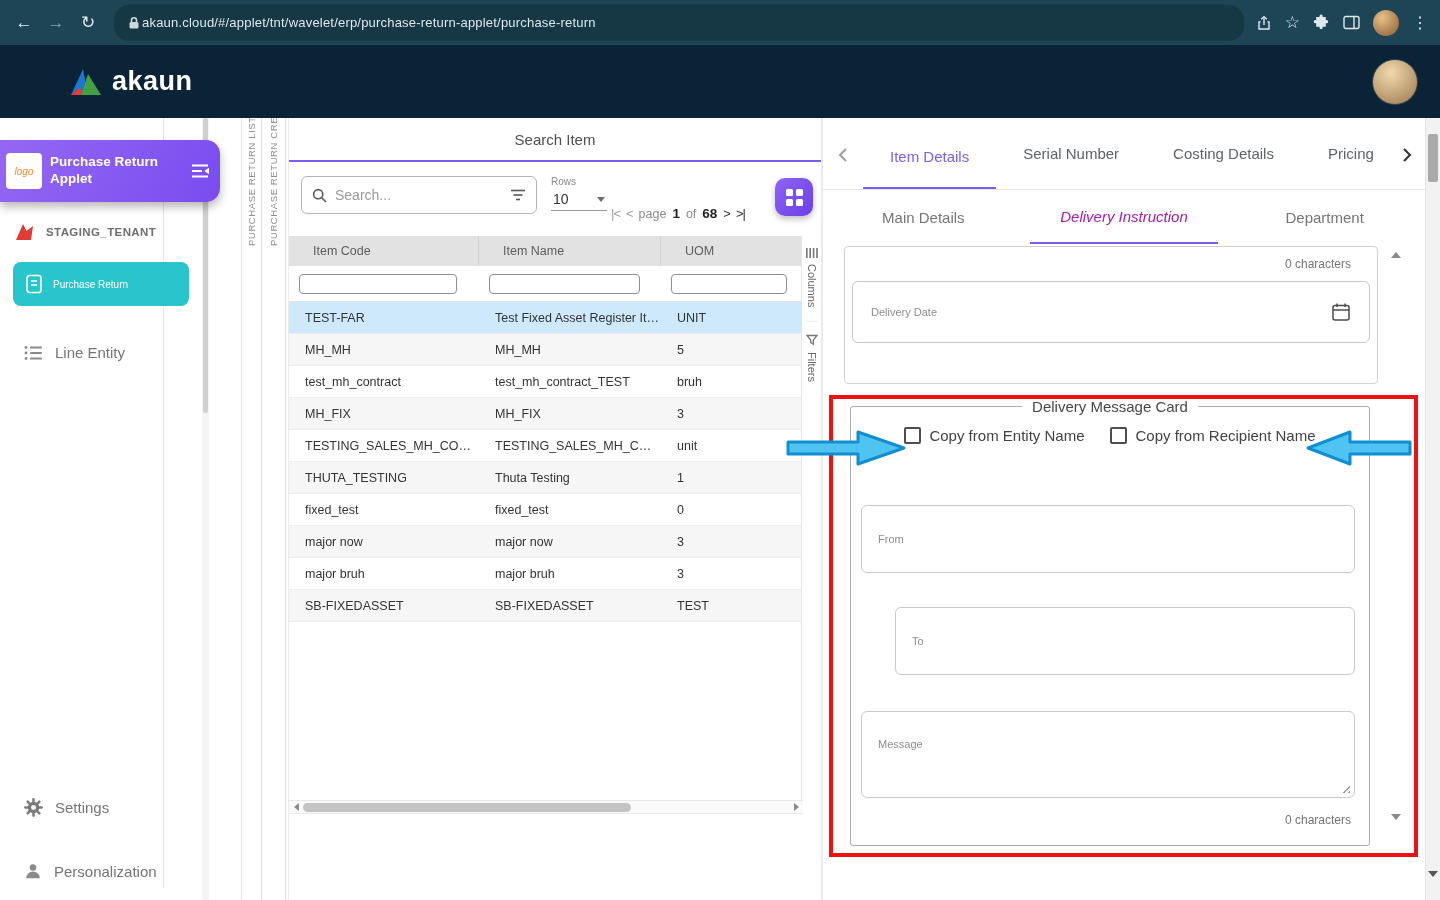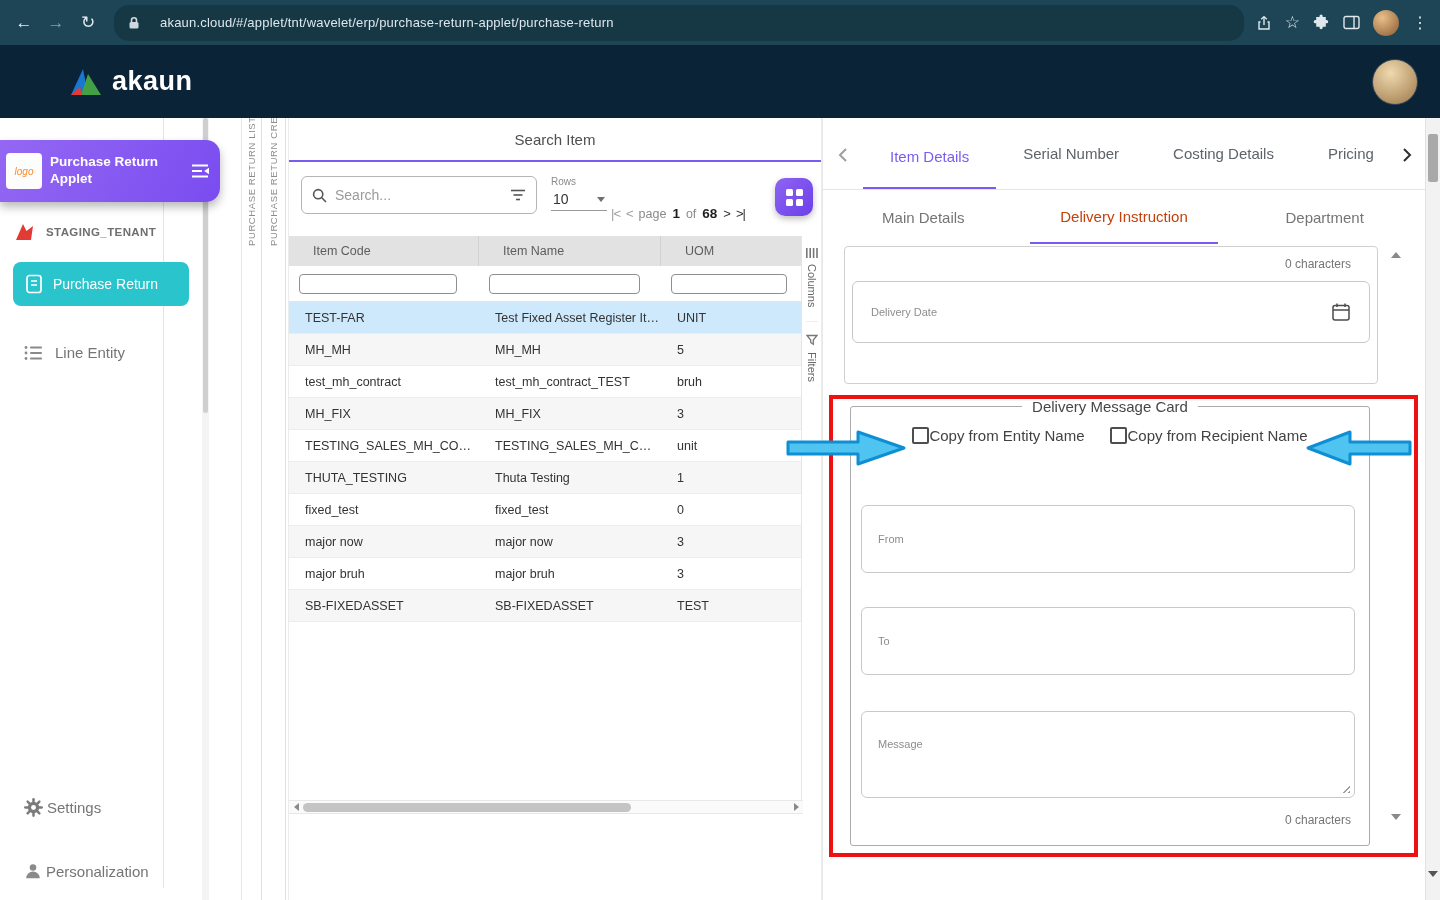--- a/index.html
+++ b/index.html
@@ -4,21 +4,21 @@
 <style>
   *{margin:0;padding:0;box-sizing:border-box;}
   html,body{background:#fff;}
   body{font-family:"Liberation Sans",sans-serif;}
   .screen{position:relative;width:1440px;height:900px;overflow:hidden;background:#fff;}
 
   
   .browser{position:absolute;top:0;left:0;width:100%;height:45px;background:#1e4556;display:flex;align-items:center;padding:0 10px;gap:4px;}
   .bicon{color:#e2ecf1;font-size:17px;width:28px;height:28px;display:flex;align-items:center;justify-content:center;border-radius:50%;cursor:pointer;}
   .bicon.dim{color:#86a0ac;}
-  .urlbar{flex:1;height:36px;background:#163744;border-radius:15px;display:flex;align-items:center;padding:12px 14px;gap:20px;margin:0 8px;}
+  .urlbar{flex:1;height:36px;background:#163744;border-radius:15px;display:flex;align-items:center;padding:12px 14px;gap:2px;margin:0 8px;}
   .url{color:#dde8ee;font-size:13px;letter-spacing:.2px;white-space:nowrap;}
   .bright{display:flex;align-items:center;gap:13px;margin-right:2px;}
   .bright .bi{display:flex;align-items:center;justify-content:center;cursor:pointer;}
   .star{color:#dfe8ec;font-size:17px;}
   .dots{color:#dfe8ec;font-size:16px;}
   .bavatar{width:26px;height:26px;border-radius:50%;background:radial-gradient(circle at 35% 30%,#e8c08a,#8a5a32);}
 
   
   .appheader{position:absolute;top:45px;left:0;width:100%;height:73px;background:#0b2337;display:flex;align-items:center;padding:0 22px;}
   .brand{display:flex;align-items:center;gap:8px;margin-left:46px;}
@@ -27,23 +27,23 @@
 
   
   .sidebar{position:absolute;top:118px;left:0;width:164px;bottom:12px;background:#fff;border-right:1px solid #e4e4e4;}
   .side-scroll{position:absolute;top:118px;left:202px;width:7px;bottom:0;background:#f4f4f4;}
   .side-scroll .sthumb{position:absolute;top:0;left:1px;width:5px;height:295px;background:#cfcfcf;border-radius:3px;}
   .chip{position:absolute;top:140px;left:0;width:220px;height:62px;background:linear-gradient(120deg,#9468f3,#7a4cf0);border-radius:0 14px 14px 0;box-shadow:0 5px 10px rgba(0,0,0,.28);z-index:6;display:flex;align-items:center;gap:8px;padding:0 10px 0 6px;}
   .chip-logo{width:36px;height:36px;background:#fdfdfd;border-radius:4px;display:flex;align-items:center;justify-content:center;font-size:10px;color:#ff8a2a;font-style:italic;flex:none;}
   .chip-title{flex:1;color:#fff;font-size:13.5px;font-weight:bold;line-height:1.25;}
   .tenant{position:absolute;top:104px;left:14px;display:flex;align-items:center;gap:10px;cursor:pointer;}
   .tenant .tname{font-size:11.5px;color:#6f6f6f;font-weight:bold;letter-spacing:.4px;}
-  .pr-btn{position:absolute;top:144px;left:13px;width:176px;height:44px;background:#2ac4cc;border-radius:8px;display:flex;align-items:center;gap:10px;padding:0 12px;color:#fff;font-size:14px;cursor:pointer;}
+  .pr-btn{position:absolute;top:144px;left:13px;width:176px;height:44px;background:#2ac4cc;border-radius:8px;display:flex;align-items:center;gap:10px;padding:0 12px;color:#fff;font-size:10px;cursor:pointer;}
   .line-items{position:absolute;top:226px;left:24px;display:flex;align-items:center;gap:12px;color:#757575;font-size:15px;cursor:pointer;}
-  .side-foot{position:absolute;left:24px;display:flex;align-items:center;gap:4px;color:#757575;font-size:15px;cursor:pointer;}
+  .side-foot{position:absolute;left:24px;display:flex;align-items:center;gap:12px;color:#757575;font-size:15px;cursor:pointer;}
 
   
   .strip{position:absolute;top:118px;bottom:0;background:#fff;border-right:1px solid #e0e0e0;display:flex;justify-content:center;align-items:flex-start;overflow:hidden;cursor:pointer;}
   .strip.s1{left:241px;width:21px;border-left:1px solid #e6e6e6;}
   .strip.s2{left:262px;width:24px;}
   .vtext{writing-mode:vertical-rl;transform:rotate(180deg);font-size:9.5px;color:#8d8d8d;letter-spacing:.6px;height:128px;overflow:hidden;white-space:nowrap;}
 
   
   .searchpanel{position:absolute;top:118px;left:288px;width:534px;bottom:0;background:#fff;border-left:1px solid #ececec;border-right:1px solid #ececec;}
   .sp-title{height:42px;display:flex;align-items:center;justify-content:center;color:#4f4f4f;font-size:15px;}
@@ -91,41 +91,41 @@
   .detailspanel{position:absolute;left:822px;top:118px;width:603px;bottom:0;background:#fff;border-left:1px solid #e8e8e8;}
   .tabs-row{position:relative;height:72px;border-bottom:1px solid #e6e6e6;display:flex;align-items:stretch;padding:0 34px 0 40px;overflow:hidden;}
   .chev{position:absolute;top:27px;width:20px;height:20px;display:flex;align-items:center;justify-content:center;cursor:pointer;}
   .chev.left{left:10px;color:#9e9e9e;}
   .chev.right{right:8px;color:#2f2f2f;}
   .tab{display:flex;align-items:center;padding:0 27px;font-size:15px;color:#5f6368;white-space:nowrap;cursor:pointer;}
   .tab.active{color:#7a5cf0;border-bottom:2px solid #7a5cf0;margin-top:7px;}
   .subtabs{display:flex;height:54px;}
   .subtab{flex:1;display:flex;align-items:center;justify-content:center;cursor:pointer;}
   .subtab .stl{height:100%;display:flex;align-items:center;padding:0 30px;font-size:15px;color:#757575;}
-  .subtab.active .stl{color:#c2410c;border-bottom:2px solid #7a5cf0;}
+  .subtab.active .stl{color:#a21caf;border-bottom:2px solid #7a5cf0;font-style:italic;}
 
   .dcontent{position:relative;height:656px;}
   .dcard{position:absolute;left:21px;top:2px;width:534px;height:138px;border:1px solid #d0d0d0;border-radius:4px;background:#fff;}
   .char-top{position:absolute;top:10px;right:26px;font-size:12px;color:#757575;}
   .dd-field{position:absolute;left:7px;right:7px;top:34px;height:62px;border:1px solid #c9c9c9;border-radius:6px;display:flex;align-items:center;padding:0 18px;cursor:pointer;background:#fff;}
   .dd-field .ddl{color:#8d8d8d;font-size:11px;}
   .dd-cal{margin-left:auto;display:flex;cursor:pointer;}
 
   .msg-card{position:absolute;left:27px;width:520px;top:154px;height:448px;border:1px solid #ababab;border-radius:3px;background:#fff;}
   .msg-card legend{margin:0 auto;padding:0 10px;font-size:15px;color:#474747;text-align:center;}
   .cbrow{display:flex;justify-content:center;align-items:center;gap:26px;margin-top:12px;}
-  .cb{display:flex;align-items:center;cursor:pointer;}
+  .cb{display:flex;align-items:center;gap:8px;cursor:pointer;}
   .cb input{appearance:none;-webkit-appearance:none;width:17px;height:17px;border:2px solid #4e4e4e;border-radius:2px;background:#fff;cursor:pointer;}
   .cb .cblabel{font-size:15px;color:#424242;}
   .field{position:absolute;left:10px;right:14px;border:1px solid #c9c9c9;border-radius:6px;background:#fff;}
   .field input,.field textarea{width:100%;height:100%;border:none;outline:none;padding:0 16px;font-size:11px;font-family:inherit;background:transparent;color:#333;resize:none;}
   .field textarea{padding:26px 16px 8px;}
   .field input::placeholder,.field textarea::placeholder{color:#8d8d8d;}
   .f-from{top:90px;height:68px;}
-  .f-to{top:192px;height:68px;}
+  .f-to{top:192px;height:68px;margin-left:34px;}
   .f-msg{top:296px;height:87px;}
   .grip{position:absolute;right:4px;bottom:4px;width:10px;height:10px;background:repeating-linear-gradient(135deg,transparent 0 2px,#9e9e9e 2px 3.5px);clip-path:polygon(100% 0,100% 100%,0 100%);}
   .char-bot{position:absolute;top:398px;right:18px;font-size:12px;color:#757575;}
 
   .iscroll{position:absolute;right:24px;display:flex;cursor:pointer;}
   .tri-up{width:0;height:0;border-left:5px solid transparent;border-right:5px solid transparent;border-bottom:6px solid #8a8a8a;}
   .tri-down{width:0;height:0;border-left:5px solid transparent;border-right:5px solid transparent;border-top:6px solid #8a8a8a;}
 
   
   .page-scroll{position:absolute;right:0;top:118px;width:15px;bottom:0;background:#f2f2f2;border-left:1px solid #e2e2e2;}

